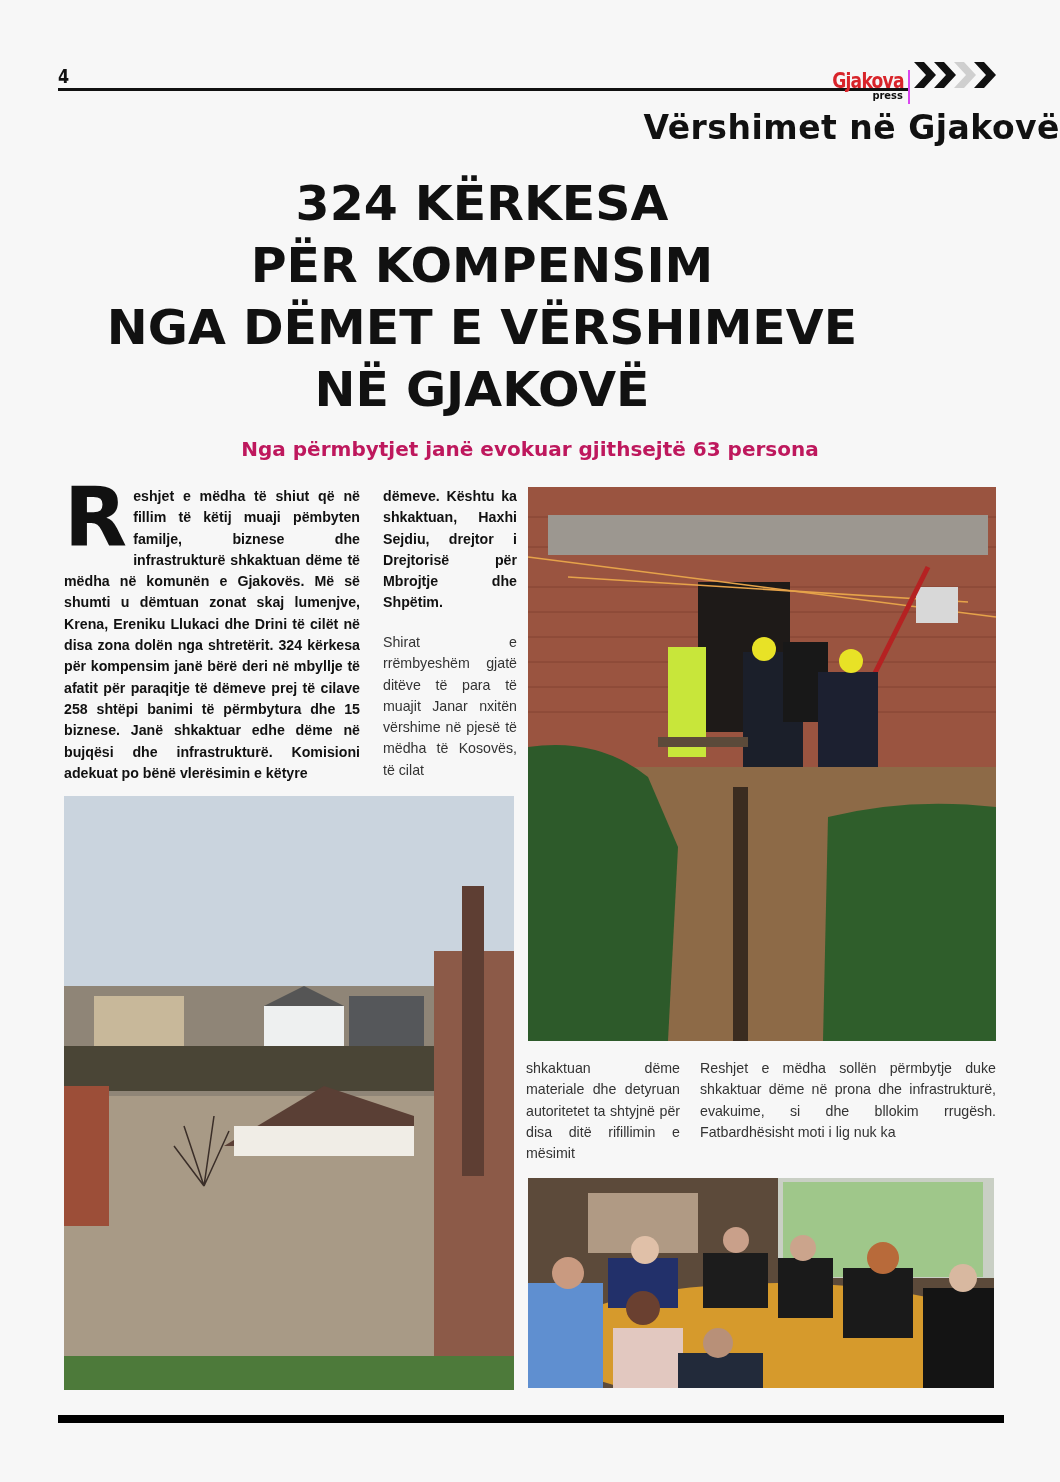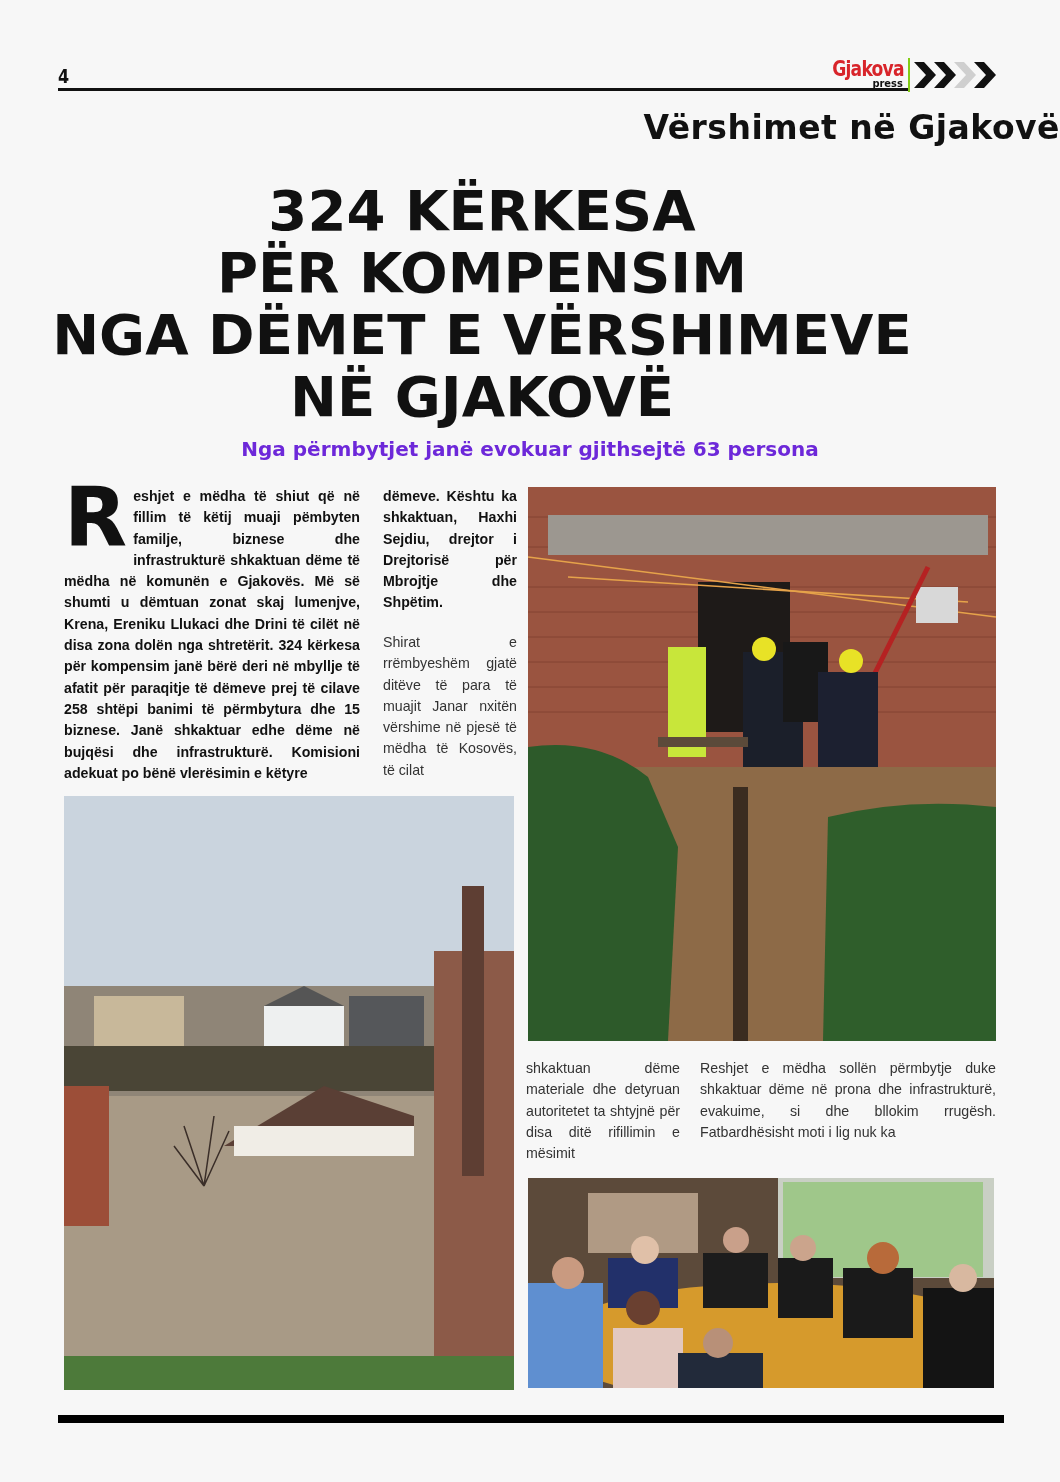--- a/index.html
+++ b/index.html
@@ -6,30 +6,30 @@
   body {
     width: 1060px; height: 1482px; background: #f7f7f7;
     position: relative; overflow: hidden;
     font-family: "Liberation Sans", sans-serif; color: #111;
   }
   .abs { position: absolute; }
 
   
   .page-num { left: 58px; top: 64px; font-family: "DejaVu Sans", sans-serif; font-weight: bold; font-size: 20px; transform: scaleX(0.8); transform-origin: left; }
   .header-rule { left: 58px; top: 88px; width: 850px; height: 3px; background: #111; }
-  .logo { left: 814px; top: 58px; width: 94px; height: 34px; border-right: 2px solid #84cc16; }
+  .logo { left: 814px; top: 70px; width: 94px; height: 34px; border-right: 2px solid #d946ef; }
   .logo-main { position:absolute; right: 4px; top: -2px; font-family: "DejaVu Sans", sans-serif; font-weight: bold; font-size: 22px; color: #d8242a; letter-spacing: -1px; transform: scaleX(0.78); transform-origin: right; }
   .logo-sub { position:absolute; right: 5px; top: 19px; font-family: "DejaVu Sans", sans-serif; font-weight: bold; font-size: 11px; color: #111; transform: scaleX(0.9); transform-origin: right; }
   .chevrons { left: 914px; top: 62px; width: 82px; height: 26px; }
 
   
   .kicker { left: 0; width: 1060px; top: 108px; text-align: right; font-family: "DejaVu Sans", sans-serif; font-weight: bold; font-size: 33px; letter-spacing: 0.5px; }
-  .headline { left: 0; width: 964px; top: 180px; text-align: center; font-family: "DejaVu Sans", sans-serif; font-weight: bold; font-size: 55px; line-height: 62px; letter-spacing: 0px; }
+  .headline { left: 0; width: 964px; top: 172px; text-align: center; font-family: "DejaVu Sans", sans-serif; font-weight: bold; font-size: 48px; line-height: 62px; letter-spacing: 0px; }
   .headline div { transform: scaleX(1.02); }
-  .subhead { left: 0; width: 1060px; top: 437px; text-align: center; font-family: "DejaVu Sans", sans-serif; font-weight: bold; font-size: 20px; color: #6d28d9; }
+  .subhead { left: 0; width: 1060px; top: 437px; text-align: center; font-family: "DejaVu Sans", sans-serif; font-weight: bold; font-size: 20px; color: #be185d; }
 
   
   .col { font-family: "Liberation Sans", sans-serif; font-size: 14.2px; line-height: 21.3px; text-align: justify; color: #111; }
   .col1 { left: 64px; top: 486px; width: 296px; font-weight: bold; }
   .dropcap { float: left; font-family: "DejaVu Sans", sans-serif; font-weight: bold; font-size: 82px; line-height: 60px; margin: 2px 6px 0 0; height: 64px; }
   .col2a { left: 383px; top: 486px; width: 134px; font-weight: bold; }
   .col2b { left: 383px; top: 632px; width: 134px; color: #333; }
   .col3a { left: 526px; top: 1058px; width: 154px; color: #333; }
   .col3b { left: 700px; top: 1058px; width: 296px; color: #333; }
 

